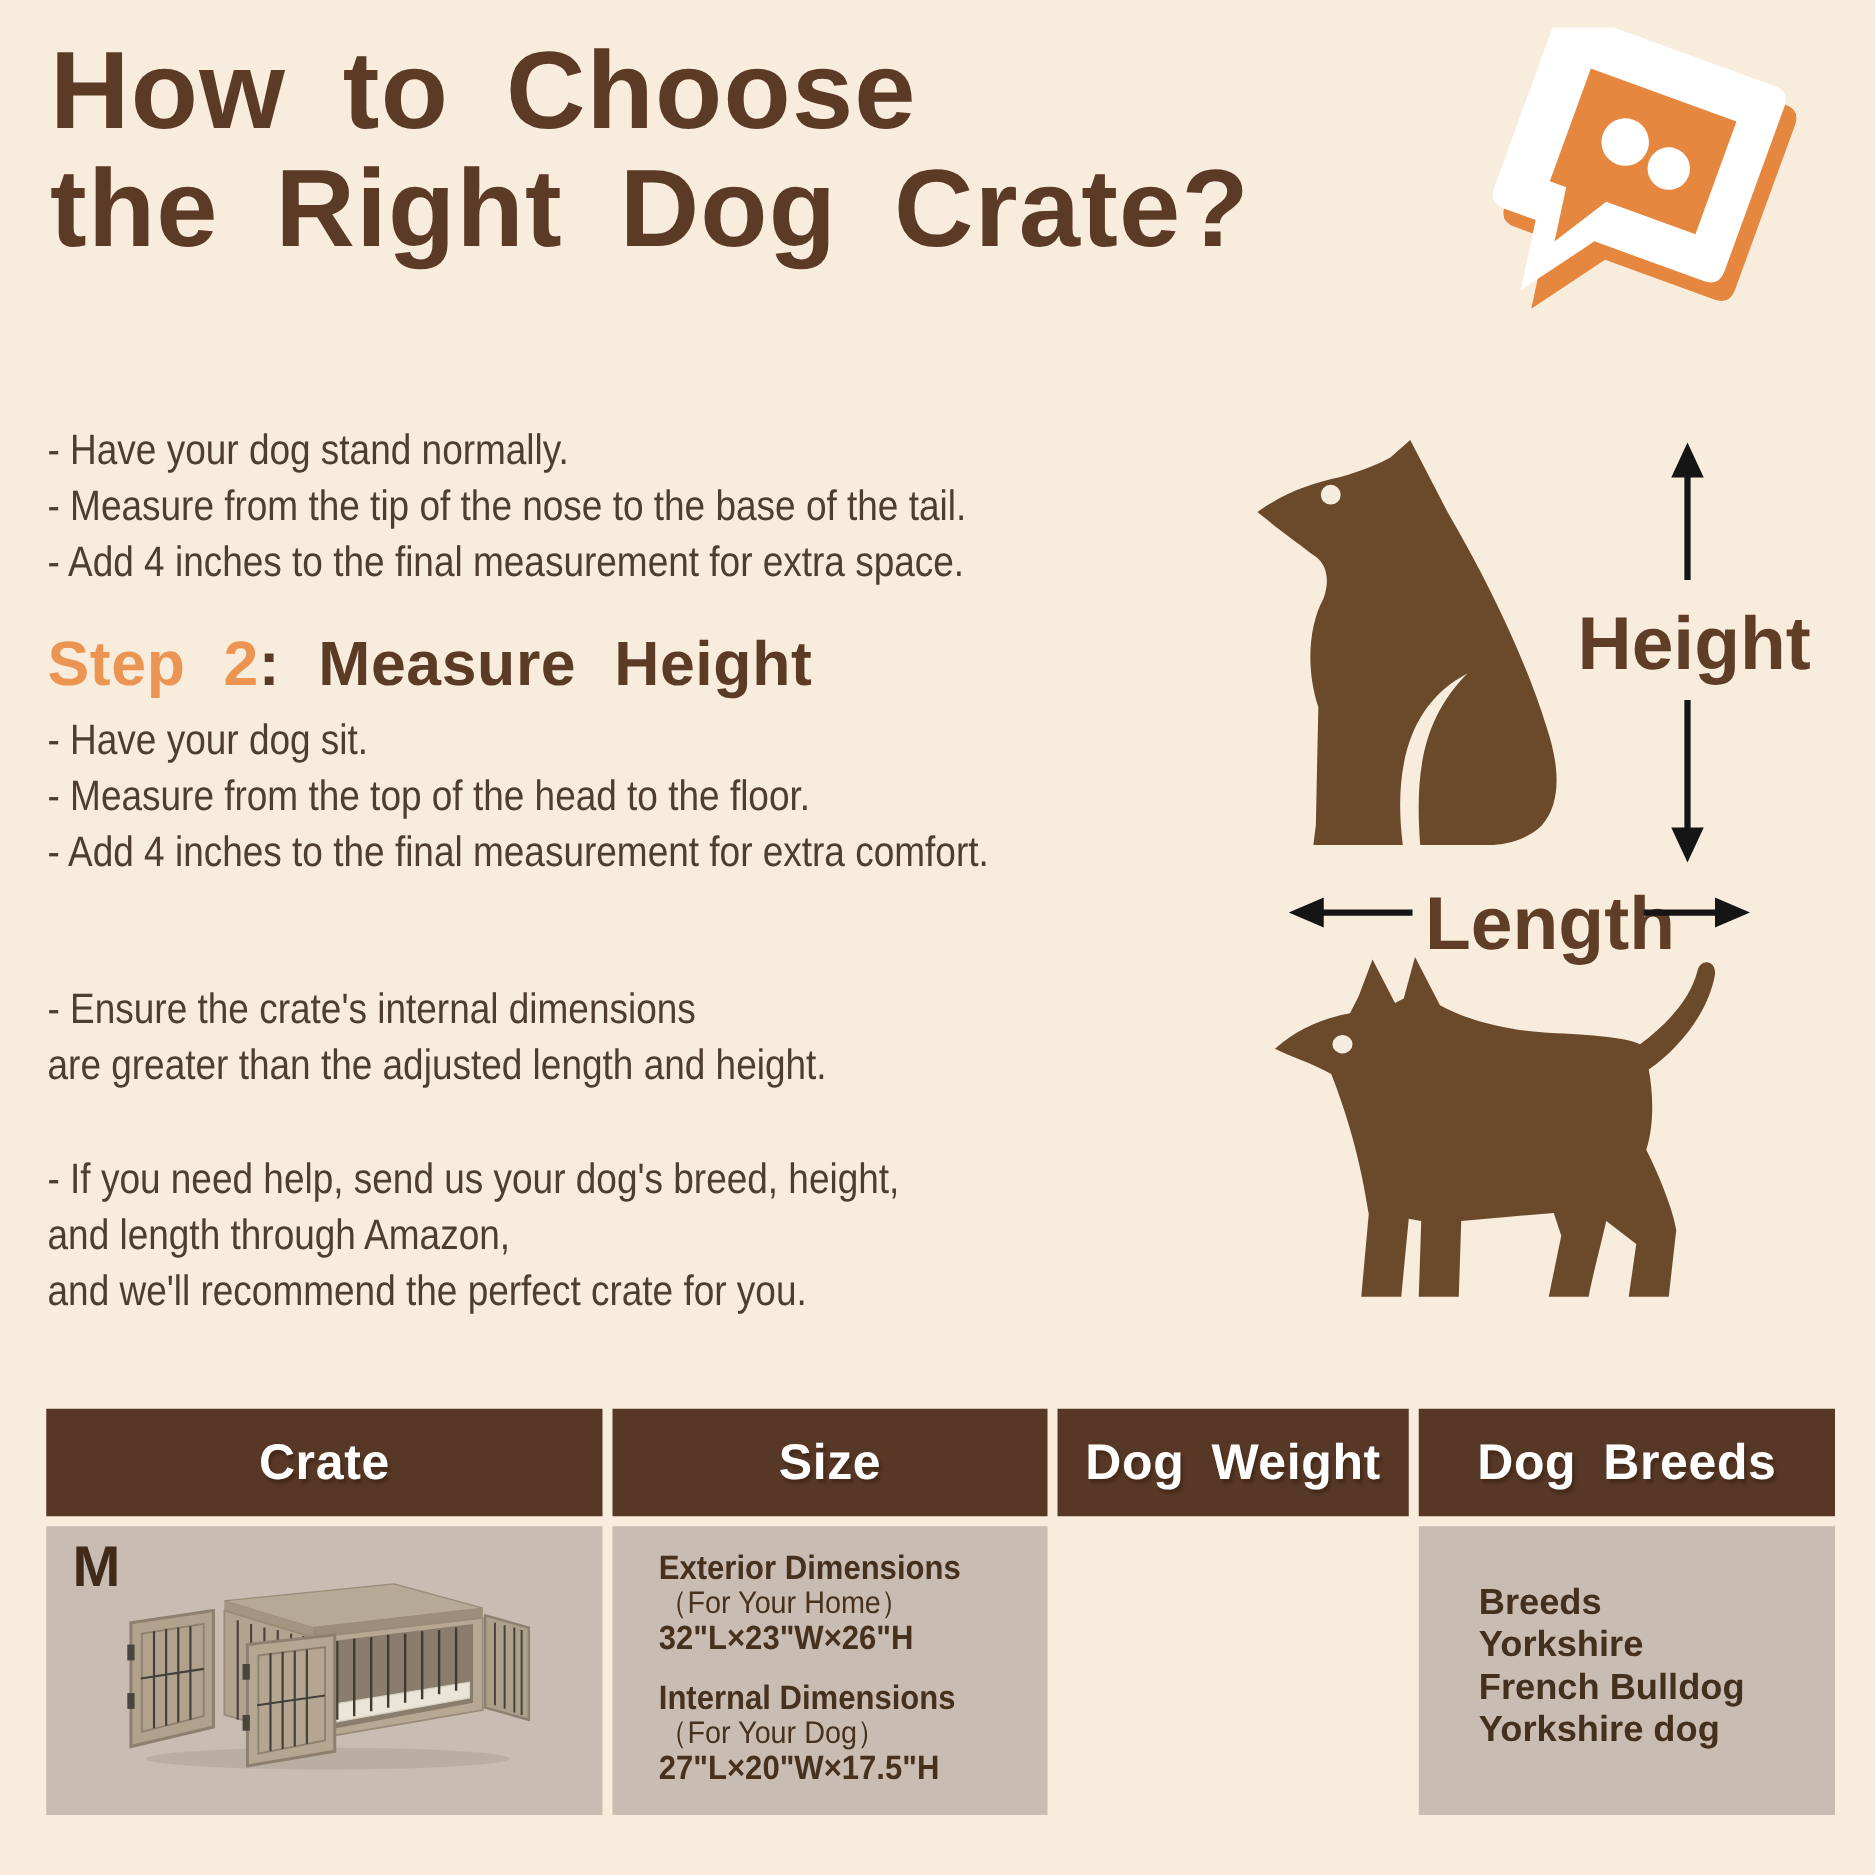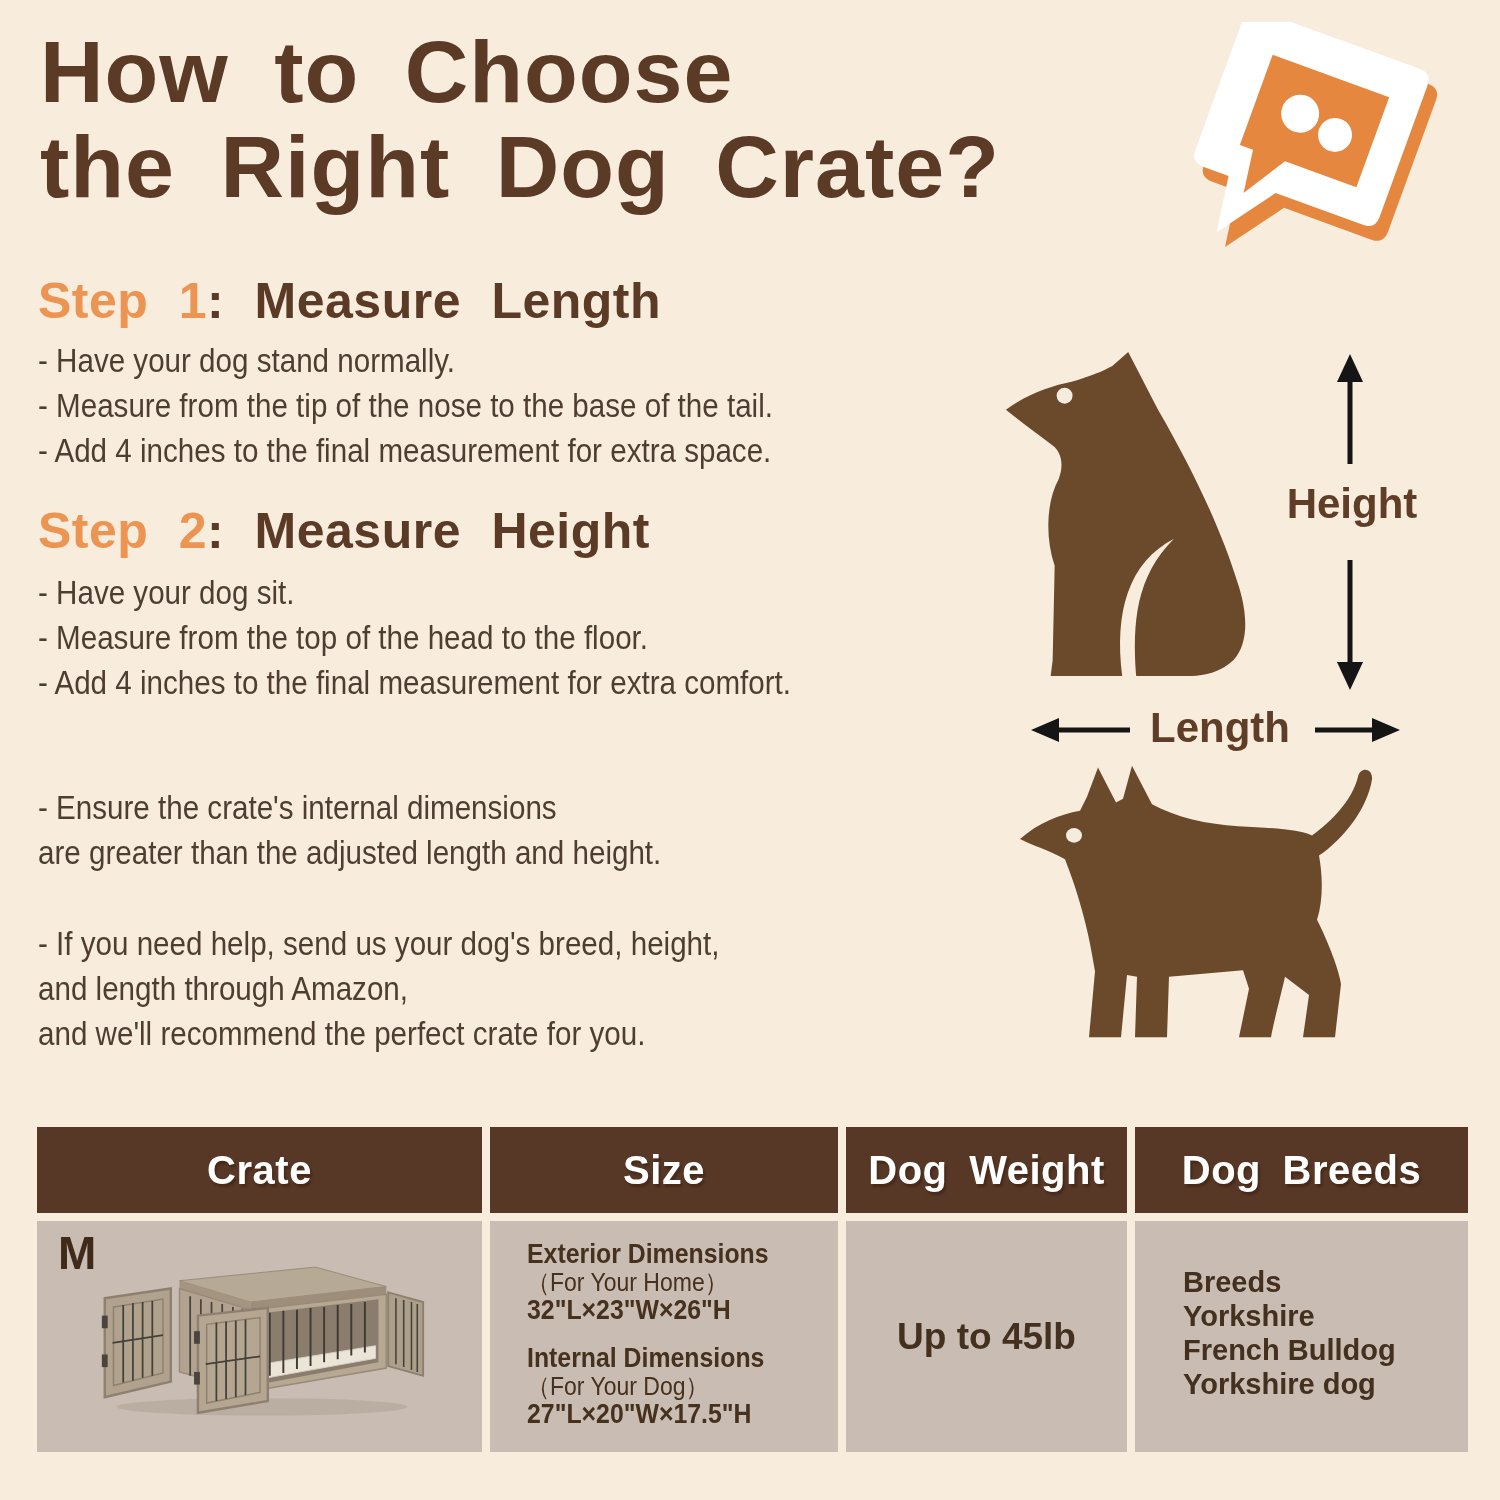--- a/index.html
+++ b/index.html
@@ -20,21 +20,21 @@
   .bullets div{white-space:nowrap;}
   .h-step1{left:38px;top:272px;}
   .b-step1{left:38px;top:338px;}
   .h-step2{left:38px;top:502px;}
   .b-step2{left:38px;top:570px;}
   .h-final{left:38px;top:725px;}
   .b-note1{left:38px;top:785px;}
   .b-note2{left:38px;top:921px;}
 
   
-  .dim-label{font-size:42px;font-weight:800;color:#5f3d27;text-align:center;white-space:nowrap;}
+  .dim-label{font-size:60px;font-weight:800;color:#5f3d27;text-align:center;white-space:nowrap;}
   .height-label{left:1262px;top:480px;width:180px;}
   .length-label{left:1140px;top:704px;width:160px;}
 
   
   .th{top:1127px;height:86px;background:#573726;color:#ffffff;font-size:40px;font-weight:800;line-height:86px;text-align:center;letter-spacing:.5px;word-spacing:10px;text-shadow:2px 3px 2px rgba(40,20,5,.35);}
   .td{top:1221px;height:231px;background:#c9bcb2;}
   .c1{left:37px;width:445px;}
   .c2{left:490px;width:348px;}
   .c3{left:846px;width:281px;}
   .c4{left:1135px;width:333px;}
@@ -65,23 +65,20 @@
       <g transform="translate(13,11)">
         <path d="M55,15 L225,15 Q238,15 238,28 L238,168 Q238,181 225,181 L132,181 L90,238 L82,181 L55,181 Q42,181 42,168 L42,28 Q42,15 55,15 Z" fill="#e6873f"></path>
       </g>
       <path d="M55,15 L225,15 Q238,15 238,28 L238,168 Q238,181 225,181 L132,181 L90,238 L82,181 L55,181 Q42,181 42,168 L42,28 Q42,15 55,15 Z" fill="#ffffff"></path>
       <path d="M82,52 L206,52 L206,148 L130,148 L102,192 L96,148 L82,148 Z" fill="#e6873f"></path>
       <circle cx="128" cy="98" r="19" fill="#ffffff"></circle>
       <circle cx="168" cy="106" r="17" fill="#ffffff"></circle>
     </g>
   </svg>
 
-  <div class="abs step-heading h-step1">
-    <span class="orange">Step 1</span><span>: Measure Length</span>
-  </div>
   <div class="abs bullets b-step1">
     <div>- Have your dog stand normally.</div>
     <div>- Measure from the tip of the nose to the base of the tail.</div>
     <div>- Add 4 inches to the final measurement for extra space.</div>
   </div>
 
   <div class="abs step-heading h-step2">
     <span class="orange">Step 2</span><span>: Measure Height</span>
   </div>
   <div class="abs bullets b-step2">
@@ -170,23 +167,20 @@
     <div class="abs size-content">
       <div class="sz-line">Exterior Dimensions</div>
       <div class="sz-line normal">（For Your Home）</div>
       <div class="sz-line">32"L×23"W×26"H</div>
       <div class="sz-line gap">Internal Dimensions</div>
       <div class="sz-line normal">（For Your Dog）</div>
       <div class="sz-line">27"L×20"W×17.5"H</div>
     </div>
   </div>
 
-  <div class="abs td c3">
-    <div class="weight-cell-inner">Up to 45lb</div>
-  </div>
 
   <div class="abs td c4">
     <div class="abs breeds-content">
       <div>Breeds</div>
       <div>Yorkshire</div>
       <div>French Bulldog</div>
       <div>Yorkshire dog</div>
     </div>
   </div>
 

